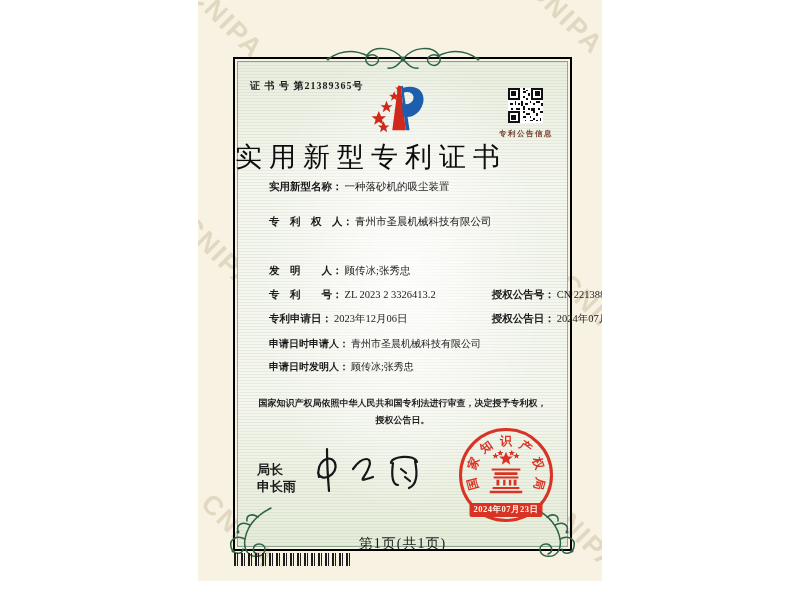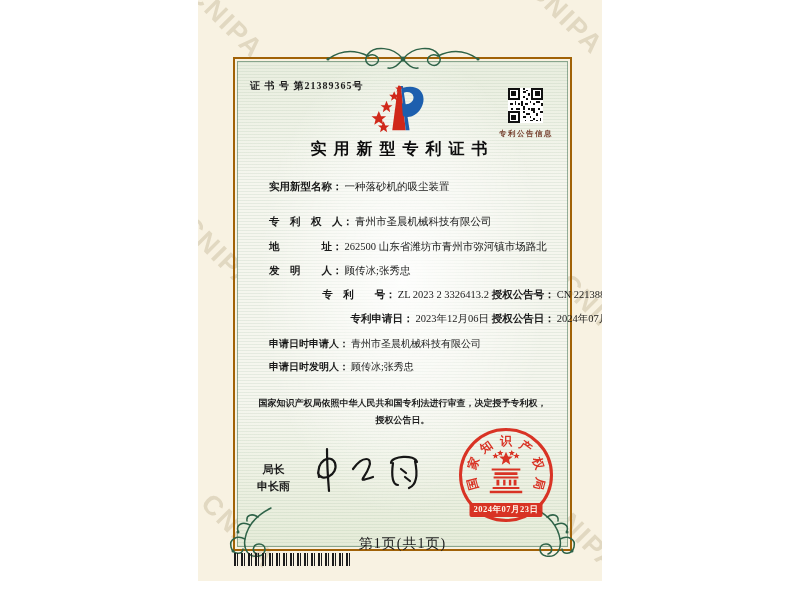--- a/index.html
+++ b/index.html
@@ -22,21 +22,21 @@
   .wm:nth-of-type(3){left:48px;top:96px;}
   .wm:nth-of-type(4){left:236px;top:168px;}
   .wm:nth-of-type(5){left:-26px;top:238px;}
   .wm:nth-of-type(6){left:352px;top:296px;}
   .wm:nth-of-type(7){left:216px;top:440px;}
   .wm:nth-of-type(8){left:-6px;top:516px;}
   .wm:nth-of-type(9){left:338px;top:520px;}
 
   .frame{
     position:absolute;left:35px;top:57px;width:339px;height:494px;
-    box-sizing:border-box;border:2px solid #a16207;
+    box-sizing:border-box;border:2px solid #000000;
   }
   .frame-inner{
     position:absolute;inset:2px;border:1px solid rgba(70,115,85,0.55);
     background:
       radial-gradient(ellipse at 50% 45%, rgba(255,255,255,0.88) 0%, rgba(255,255,255,0) 62%),
       repeating-linear-gradient(0deg, rgba(140,170,140,0.15) 0 1px, rgba(0,0,0,0) 1px 3px),
       linear-gradient(180deg,#e9eedf 0%,#f5f6ee 24%,#f5f6ee 70%,#e6ecd9 100%);
   }
   .ornament-top{position:absolute;left:50%;top:-16px;transform:translateX(-50%);}
   .ornament-bl{position:absolute;left:-10px;bottom:-12px;}
@@ -44,43 +44,43 @@
 
   .cert-no{position:absolute;left:15px;top:20px;font-size:10px;letter-spacing:1px;font-weight:600;}
   .logo{position:absolute;left:135px;top:25px;}
   .qr{position:absolute;left:273px;top:29px;width:35px;height:35px;background:#fff;}
   .qr svg{display:block;}
   .qr-caption{
     position:absolute;left:251px;top:70px;width:80px;text-align:center;
     font-size:7.5px;color:#76412f;letter-spacing:1.5px;font-weight:700;
   }
   .cert-title{
-    position:absolute;left:0;top:80px;width:100%;text-align:center;
-    font-size:16px;font-weight:700;letter-spacing:7px;color:#0d0d0d;white-space:nowrap;
+    position:absolute;left:0;top:80px;width:100%;text-align:left;
+    font-size:27px;font-weight:400;letter-spacing:7px;color:#0d0d0d;white-space:nowrap;
   }
   .row{position:absolute;left:34px;right:8px;font-size:10.5px;white-space:nowrap;}
   .row .lab{font-weight:600;}
   .row .val{margin-left:2px;}
   .r-name{top:121px;}
   .r-patentee{top:156px;}
   .r-address{top:181px;}
   .r-inventor{top:205px;}
   .r-nums{top:229px;}
   .r-dates{top:253px;}
   .r-app2{top:278px;font-size:10px;}
   .r-inv2{top:301px;font-size:10px;}
   .r-app2 .lab,.r-inv2 .lab{font-weight:700;}
-  .cell-l{display:inline-block;width:220px;text-align:right;}
+  .cell-l{display:inline-block;width:220px;}
   .cell-r{display:inline-block;}
 
   .notice{
     position:absolute;left:20px;right:20px;top:336px;text-align:center;
     font-size:9px;line-height:16.5px;font-weight:600;color:#1f1f1f;
   }
-  .signer{position:absolute;left:22px;top:402px;font-size:11px;font-weight:700;line-height:17px;text-align:center;}
+  .signer{position:absolute;left:22px;top:402px;font-size:13px;font-weight:700;line-height:17px;}
   .signature{position:absolute;left:70px;top:382px;}
   .page-footer{
     position:absolute;left:0;top:476px;width:100%;text-align:center;font-size:14px;letter-spacing:1px;
   }
 
   
   .seal{position:absolute;left:224px;top:369px;width:94px;height:94px;opacity:0.95;}
   .seal-ring{position:absolute;inset:0;border-radius:50%;border:3.5px solid #d8291b;box-sizing:border-box;}
   .seal-chars{position:absolute;inset:0;}
   .seal-chars span{
@@ -203,23 +203,20 @@
     </div>
     <div class="qr-caption">专利公告信息</div>
 
     <div class="cert-title">实用新型专利证书</div>
 
     <div class="row r-name">
       <span class="lab">实用新型名称：</span><span class="val">一种落砂机的吸尘装置</span>
     </div>
     <div class="row r-patentee">
       <span class="lab">专　利　权　人：</span><span class="val">青州市圣晨机械科技有限公司</span>
-    </div>
-    <div class="row r-address">
-      <span class="lab">地　　　　址：</span><span class="val">262500 山东省潍坊市青州市弥河镇市场路北</span>
     </div>
     <div class="row r-inventor">
       <span class="lab">发　明　　人：</span><span class="val">顾传冰;张秀忠</span>
     </div>
     <div class="row r-nums">
       <span class="cell-l">
         <span class="lab">专　利　　号：</span><span class="val">ZL 2023 2 3326413.2</span>
       </span>
       <span class="cell-r">
         <span class="lab">授权公告号：</span><span class="val">CN 221388872 U</span>

